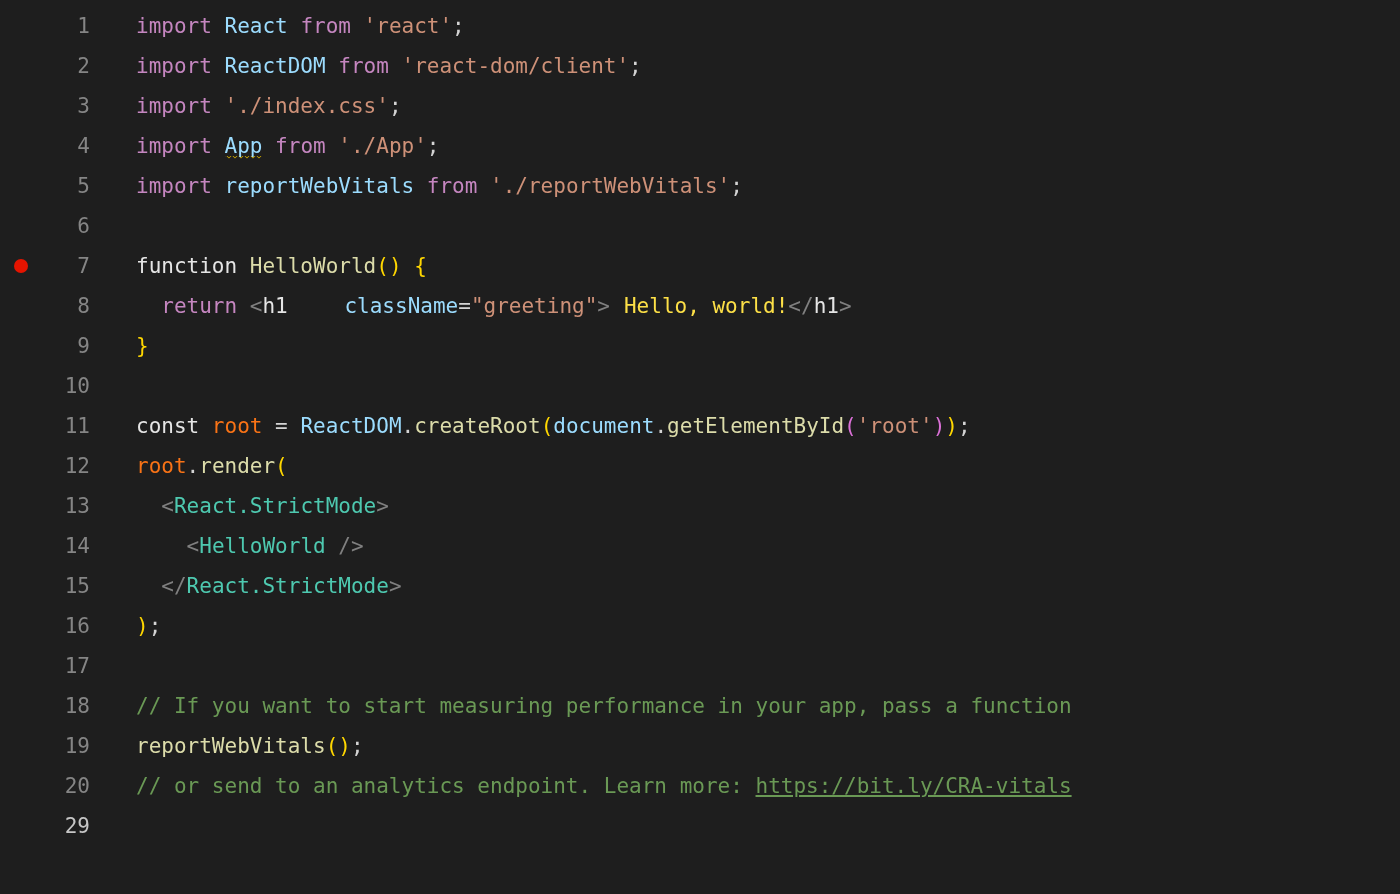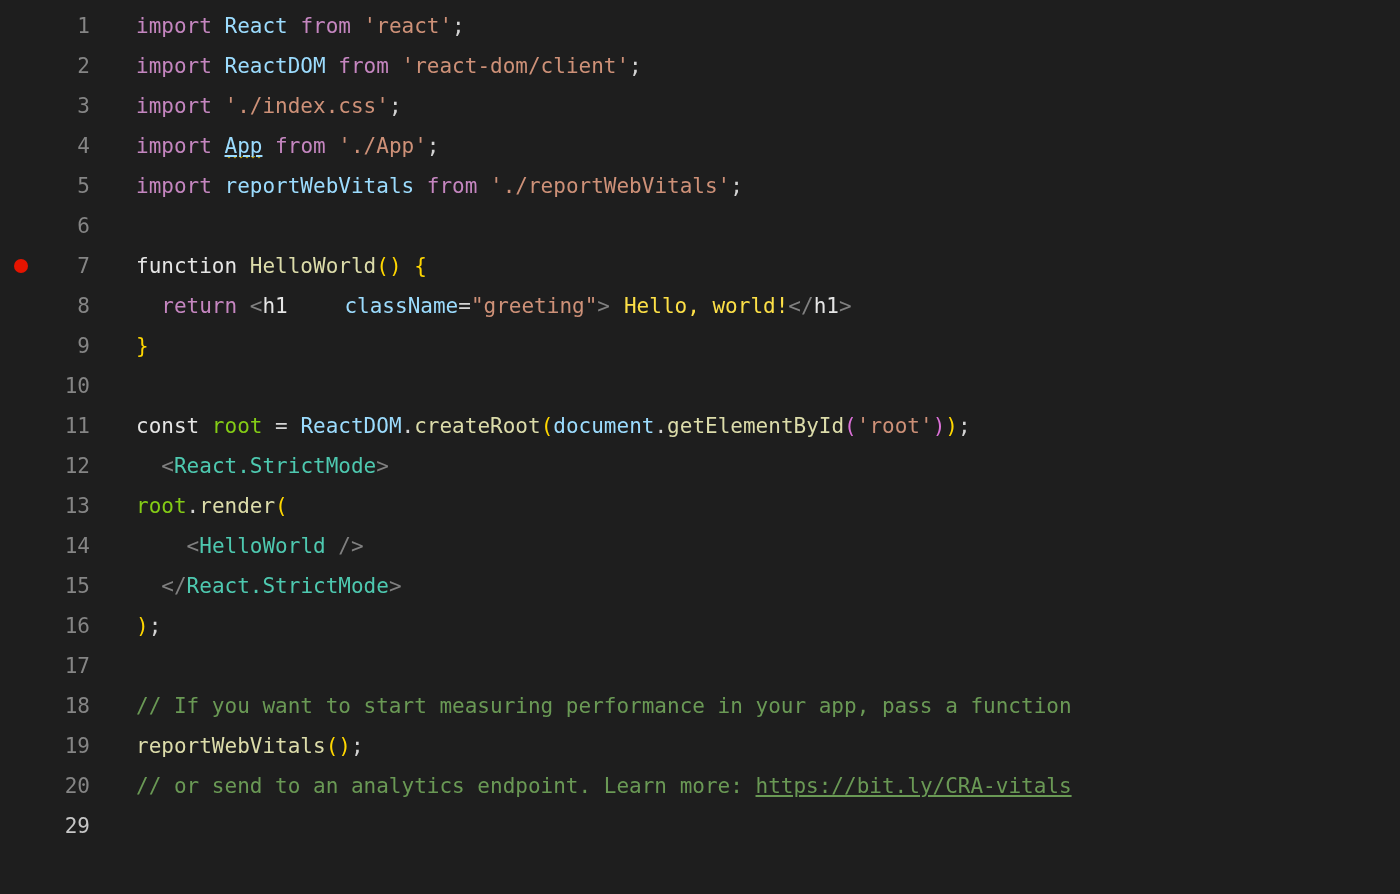--- a/index.html
+++ b/index.html
@@ -47,39 +47,38 @@
     height: 40px;
     line-height: 40px;
     white-space: pre;
     position: relative;
   }
   
   .kw    { color: #c586c0; }   
   .blue  { color: #e5e5e5; }   
   .type  { color: #4ec9b0; }   
   .var   { color: #9cdcfe; }   
-  .const { color: #84cc16; }   
+  .const { color: #f97316; }   
   .fn    { color: #dcdcaa; }   
   .str   { color: #ce9178; }   
   .pun   { color: #d4d4d4; }   
   .brkY  { color: #ffd700; }   
   .brkP  { color: #da70d6; }   
   .tagp  { color: #808080; }   
   .attr  { color: #9cdcfe; margin-left: 44px; }
   .txt   { color: #fde047; margin-left: 14px; }
   .cmt   { color: #6a9955; }
   .link  { color: #6a9955; text-decoration: underline; }
   .squiggle {
     background-image: linear-gradient(45deg, transparent 65%, #cca700 80%, transparent 90%),
                       linear-gradient(-45deg, transparent 65%, #cca700 80%, transparent 90%);
     background-size: 6px 3px;
     background-repeat: repeat-x;
     background-position: bottom;
     padding-bottom: 1px;
-    text-decoration: underline;
   }
 </style>
 </head>
 <body>
 
 <div class="editor">
   <div class="gutter">
       <div class="ln">1</div>
       <div class="ln">2</div>
       <div class="ln">3</div>
@@ -107,22 +106,22 @@
       <div class="line"><span class="kw">import </span><span class="var">ReactDOM</span><span class="kw"> from </span><span class="str">'react-dom/client'</span><span class="pun">;</span></div>
       <div class="line"><span class="kw">import </span><span class="str">'./index.css'</span><span class="pun">;</span></div>
       <div class="line"><span class="kw">import </span><span class="var squiggle">App</span><span class="kw"> from </span><span class="str">'./App'</span><span class="pun">;</span></div>
       <div class="line"><span class="kw">import </span><span class="var">reportWebVitals</span><span class="kw"> from </span><span class="str">'./reportWebVitals'</span><span class="pun">;</span></div>
       <div class="line"><span class="pun"></span></div>
       <div class="line"><span class="blue">function </span><span class="fn">HelloWorld</span><span class="brkY">(</span><span class="brkY">)</span><span class="pun"> </span><span class="brkY">{</span></div>
       <div class="line"><span class="pun">  </span><span class="kw">return </span><span class="tagp">&lt;</span><span class="blue">h1</span><span class="pun"> </span><span class="attr">className</span><span class="pun">=</span><span class="str">"greeting"</span><span class="tagp">&gt;</span><span class="txt">Hello, world!</span><span class="tagp">&lt;/</span><span class="blue">h1</span><span class="tagp">&gt;</span></div>
       <div class="line"><span class="brkY">}</span></div>
       <div class="line"><span class="pun"></span></div>
       <div class="line"><span class="blue">const </span><span class="const">root</span><span class="pun"> = </span><span class="var">ReactDOM</span><span class="pun">.</span><span class="fn">createRoot</span><span class="brkY">(</span><span class="var">document</span><span class="pun">.</span><span class="fn">getElementById</span><span class="brkP">(</span><span class="str">'root'</span><span class="brkP">)</span><span class="brkY">)</span><span class="pun">;</span></div>
+      <div class="line"><span class="const">root</span><span class="pun">.</span><span class="fn">render</span><span class="brkY">(</span></div>
       <div class="line"><span class="pun">  </span><span class="tagp">&lt;</span><span class="type">React.StrictMode</span><span class="tagp">&gt;</span></div>
-      <div class="line"><span class="const">root</span><span class="pun">.</span><span class="fn">render</span><span class="brkY">(</span></div>
       <div class="line"><span class="pun">    </span><span class="tagp">&lt;</span><span class="type">HelloWorld</span><span class="pun"> </span><span class="tagp">/&gt;</span></div>
       <div class="line"><span class="pun">  </span><span class="tagp">&lt;/</span><span class="type">React.StrictMode</span><span class="tagp">&gt;</span></div>
       <div class="line"><span class="brkY">)</span><span class="pun">;</span></div>
       <div class="line"><span class="pun"></span></div>
       <div class="line"><span class="cmt">// If you want to start measuring performance in your app, pass a function</span></div>
       <div class="line"><span class="fn">reportWebVitals</span><span class="brkY">(</span><span class="brkY">)</span><span class="pun">;</span></div>
       <div class="line"><span class="cmt">// or send to an analytics endpoint. Learn more: </span><span class="link">https://bit.ly/CRA-vitals</span></div>
     </div>
 </div>
 

